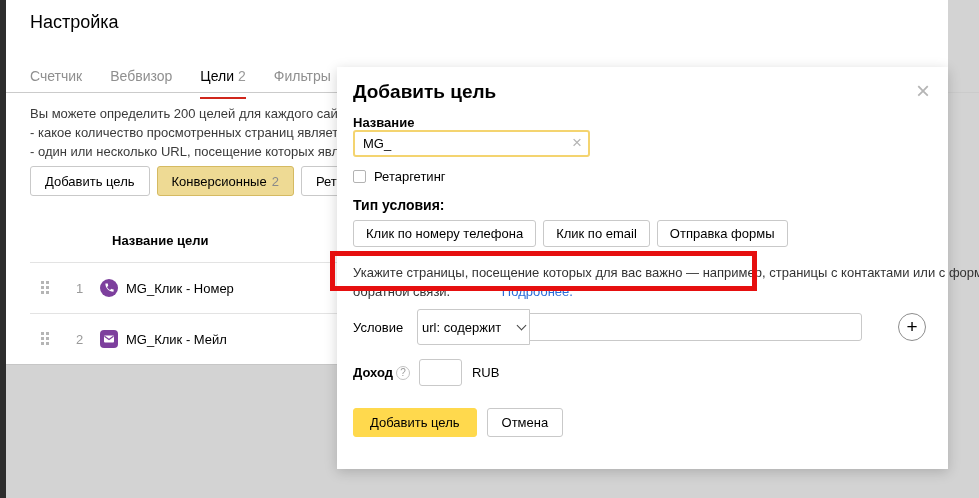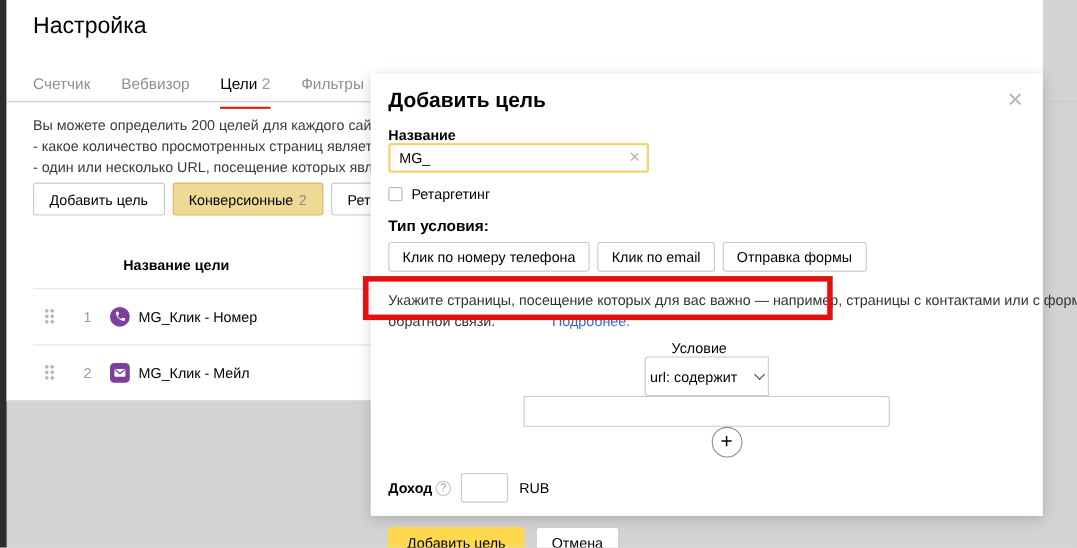--- a/index.html
+++ b/index.html
@@ -4,21 +4,21 @@
 <style>
   * { margin:0; padding:0; box-sizing:border-box; }
   html,body { width:979px; height:498px; }
   body { font-family:"Liberation Sans", sans-serif; background:#d3d3d3; overflow:hidden; }
   #app { position:relative; width:979px; height:498px; background:#d3d3d3; overflow:hidden; }
 
   .dark-strip { position:absolute; left:0; top:0; width:6px; height:498px; background:#2d2d2d; }
 
   .content { position:absolute; left:6px; top:0; width:942px; height:365px; background:#fff; border-bottom:1px solid #c6c6c6; }
 
-  .page-title { position:absolute; left:24px; top:12px; font-size:21px; font-weight:500; color:#000; }
+  .page-title { position:absolute; left:24px; top:12px; font-size:18px; font-weight:500; color:#000; }
 
   .tabs { position:absolute; left:24px; top:68px; display:flex; gap:28px; font-size:14px; }
   .tab { color:#8f8f8f; position:relative; cursor:pointer; white-space:nowrap; }
   .tab.active { color:#000; }
   .tab.active .tab-underline { position:absolute; left:0; right:0; top:29px; height:2px; background:#d0261b; }
   .tab-count { color:#9a9a9a; margin-left:4px; }
   .tabs-divider { position:absolute; left:6px; top:92px; width:973px; height:1px; background:#cbcbcb; }
 
   .intro { position:absolute; left:24px; top:104px; font-size:13px; line-height:19px; color:#3a3a3a; }
   .intro div { white-space:nowrap; }
@@ -61,21 +61,21 @@
   .type-row { margin-top:6px; display:flex; gap:7px; }
   .type-row.second { margin-top:7px; }
   .type-btn { height:27px; padding:0 12px; display:inline-flex; align-items:center; font-size:13px;
               background:#fff; border:1px solid #c9c9c9; border-radius:3px; cursor:pointer; white-space:nowrap; }
   .type-btn.selected { background:#fcefbe; border-color:#eecb58; }
 
   .hint { margin-top:16px; font-size:13px; line-height:19px; color:#333; }
   .hint .line1 { white-space:nowrap; }
   .link { color:#2a6bd8; cursor:pointer; text-decoration:none;margin-left:48px; }
 
-  .cond-row { margin-top:8px; display:flex; align-items:center;flex-direction:column; }
+  .cond-row { margin-top:8px; display:flex; align-items:center; }
   .cond-label { width:64px; font-size:13px; color:#000; }
   .select-box { width:113px; height:36px; border:1px solid #c9c9c9; border-radius:3px 0 0 3px; background:#fff;
                 display:flex; align-items:center; justify-content:space-between; padding:0 4px; font-size:13px;
                 cursor:pointer; }
   .chev { width:7px; height:7px; border-right:1.5px solid #444; border-bottom:1.5px solid #444;
           transform:rotate(45deg); margin-top:-3px; }
   .cond-input { width:333px; height:28px; margin-left:-1px; border:1px solid #c9c9c9; border-radius:0 3px 3px 0;
                 padding:0 8px; font-size:13px; font-family:"Liberation Sans", sans-serif; outline:none; }
   .plus-btn { margin-left:36px; width:28px; height:28px; border:1px solid #8d8d8d; border-radius:50%; background:#fff;
               display:flex; align-items:center; justify-content:center; font-size:19px; color:#000; cursor:pointer; }

